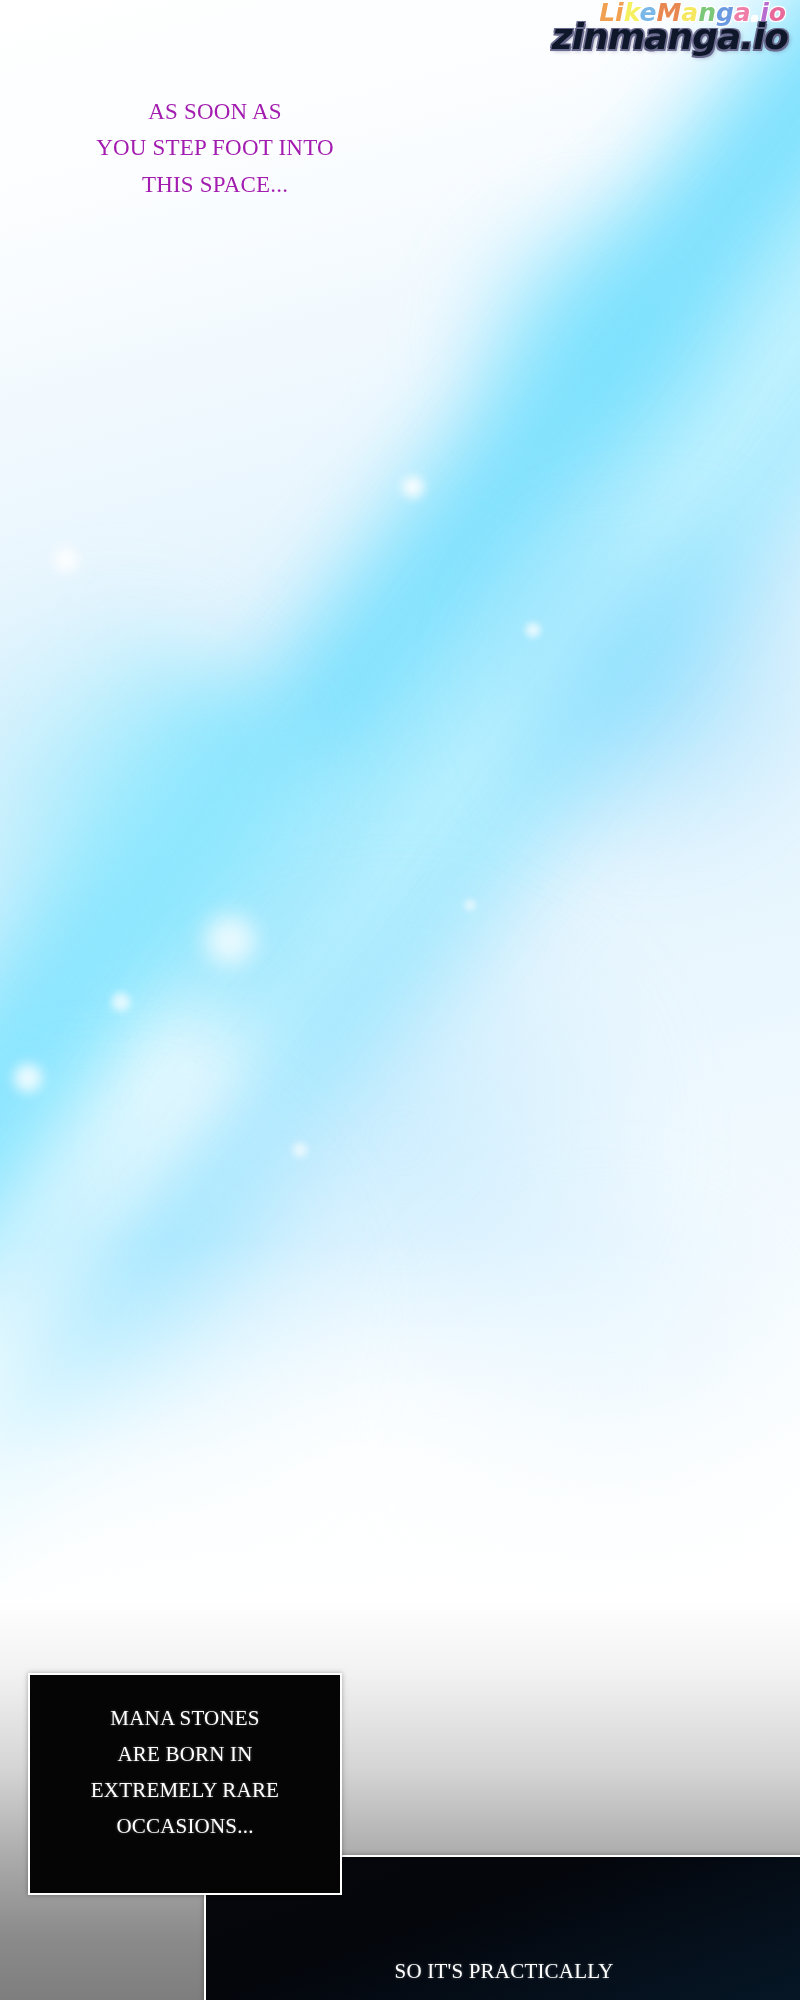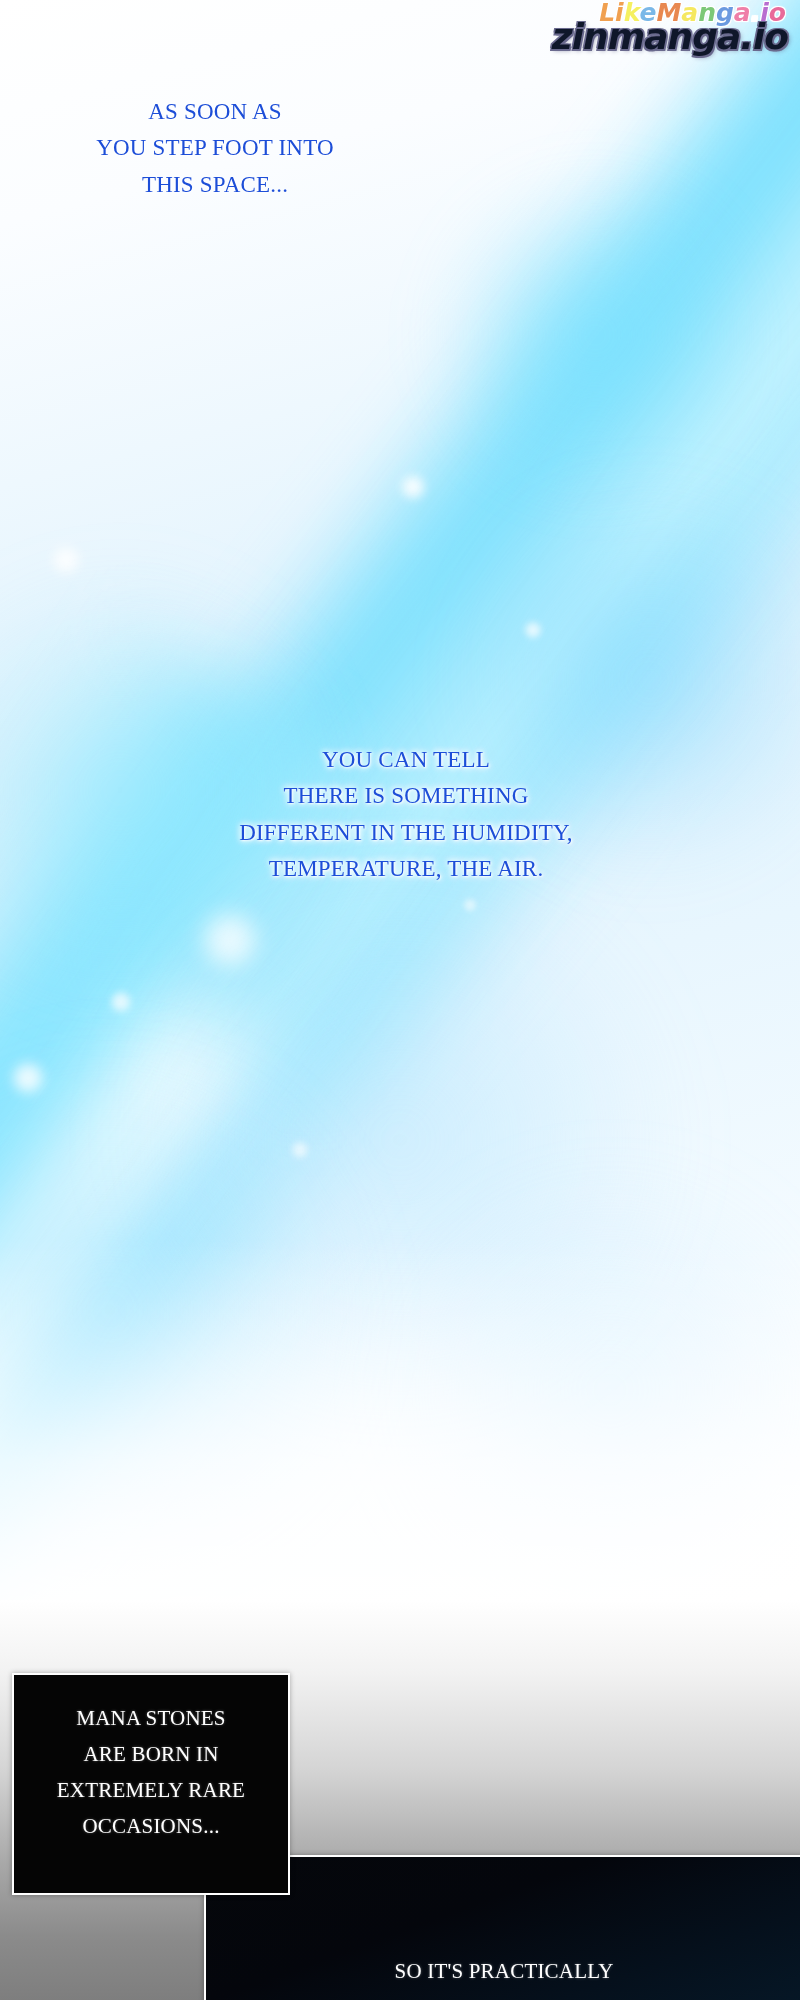--- a/index.html
+++ b/index.html
@@ -159,43 +159,43 @@
     white-space: nowrap;
     text-shadow:
       -1.5px -1.5px 0 #6a6a8e, 1.5px -1.5px 0 #6a6a8e,
       -1.5px  1.5px 0 #6a6a8e, 1.5px  1.5px 0 #6a6a8e,
        2px 2px 4px rgba(80,80,120,0.45);
   }
 
   
   .narration {
     position: absolute;
-    color: #1d4ed8;
+    color: #a21caf;
     font-size: 23px;
     line-height: 1.58;
     letter-spacing: 0.2px;
     text-align: center;
     white-space: pre-line;
     text-shadow:
       0 0 6px #ffffff, 0 0 6px #ffffff,
       0 0 10px #ffffff, 1px 1px 2px rgba(255,255,255,0.95);
   }
   #narration-1 { left: 40px;  top: 94px;  width: 350px; }
   #narration-2 { left: 200px; top: 742px; width: 412px; }
 
   
   .panel {
     position: absolute;
     border: 2px solid #ffffff;
     box-sizing: border-box;
     box-shadow: 0 0 5px rgba(0,0,0,0.30);
   }
   #panel-mana {
-    left: 12px; top: 1673px;
-    width: 278px; height: 222px;
+    left: 28px; top: 1673px;
+    width: 314px; height: 222px;
     background: #050505;
     z-index: 6;
   }
   #panel-practically {
     left: 204px; top: 1855px;
     width: 600px; height: 150px;
     background: linear-gradient(160deg, #05070b 0%, #04060c 40%, #05101c 75%, #061726 100%);
     z-index: 5;
   }
   .panel-text {
@@ -248,24 +248,20 @@
 
   <div class="wm-wrap">
     <div class="wm-like" id="wm-like"><span style="color: rgb(240, 160, 80);">L</span><span style="color: rgb(240, 160, 80);">i</span><span style="color: rgb(245, 240, 96);">k</span><span style="color: rgb(122, 184, 232);">e</span><span style="color: rgb(232, 136, 80);">M</span><span style="color: rgb(245, 232, 96);">a</span><span style="color: rgb(124, 200, 120);">n</span><span style="color: rgb(107, 154, 224);">g</span><span style="color: rgb(239, 127, 168);">a</span><span style="color: rgb(255, 255, 255);">.</span><span style="color: rgb(184, 110, 208);">i</span><span style="color: rgb(232, 106, 154);">o</span></div>
     <div class="wm-zin">zinmanga.io</div>
   </div>
 
   <div class="narration" id="narration-1">AS SOON AS
 YOU STEP FOOT INTO
 THIS SPACE...</div>
 
-  <div class="narration" id="narration-2">YOU CAN TELL
-THERE IS SOMETHING
-DIFFERENT IN THE HUMIDITY,
-TEMPERATURE, THE AIR.</div>
 
   <div class="panel" id="panel-practically">
     <div class="panel-text">SO IT'S PRACTICALLY</div>
   </div>
 
   <div class="panel" id="panel-mana">
     <div class="panel-text">MANA STONES
 ARE BORN IN
 EXTREMELY RARE
 OCCASIONS...</div>

